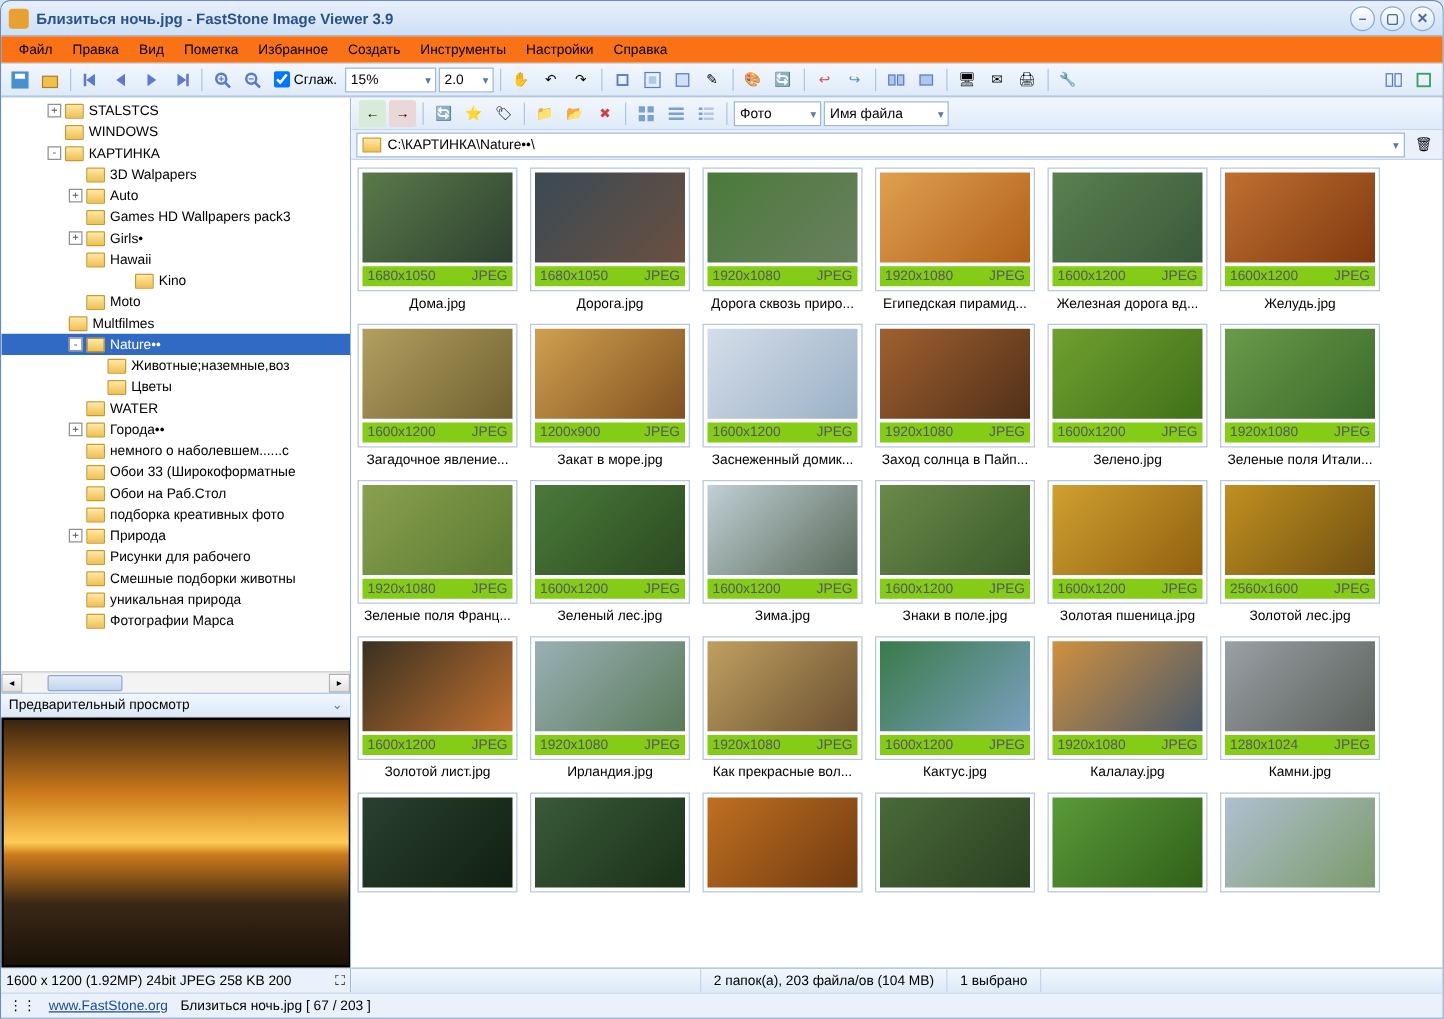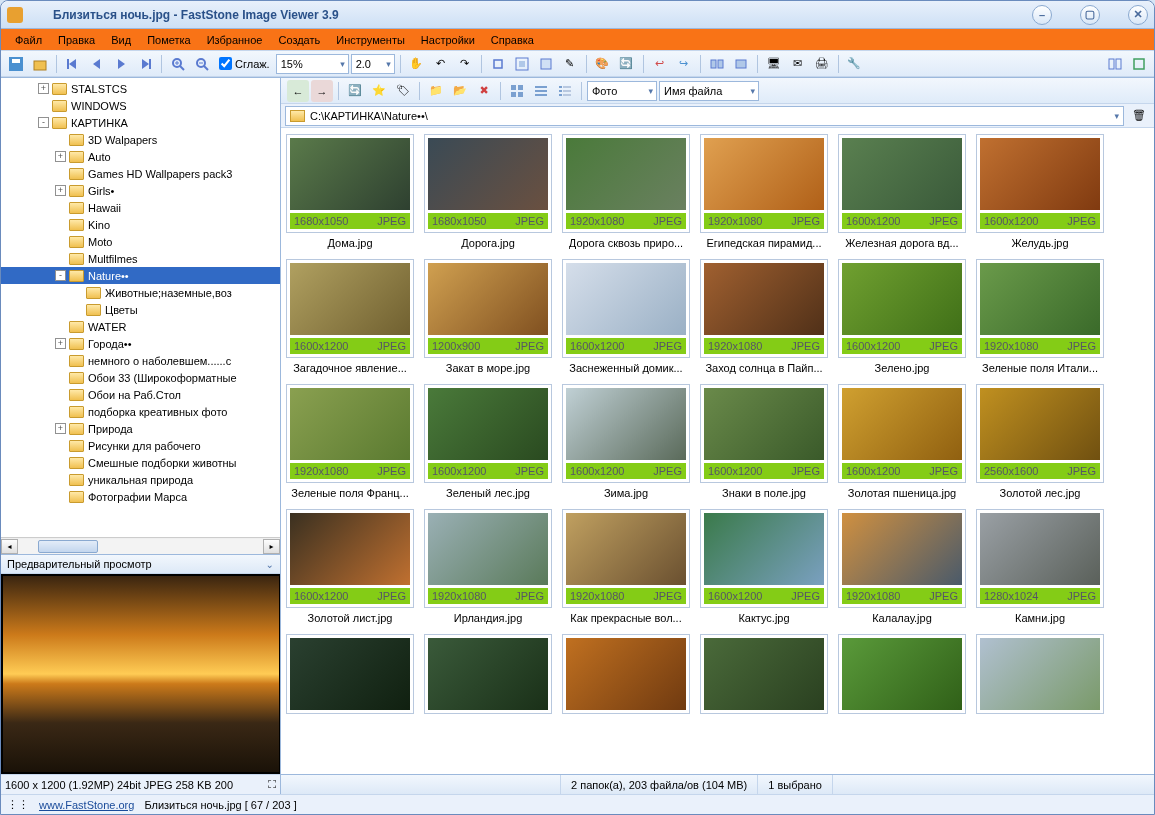--- a/index.html
+++ b/index.html
@@ -1,18 +1,18 @@
 <!DOCTYPE html>
 <html><head>
 <meta charset="utf-8">
 <style>
 * { box-sizing: border-box; margin: 0; padding: 0; font-family: Tahoma, Arial, sans-serif; font-size: 11px; }
 body { background: #d6e5f5; overflow: hidden; width: 1155px; height: 815px; }
 .window { width: 1155px; height: 815px; background: #fff; border: 1px solid #6a8bbd; border-radius: 8px 8px 0 0; display: flex; flex-direction: column; }
-.titlebar { height: 28px; background: linear-gradient(#e8f0fb, #cde0f5); display: flex; align-items: center; padding: 0 6px; border-radius: 8px 8px 0 0; border-bottom: 1px solid #9cb8dc; gap: 24px; }
+.titlebar { height: 28px; background: linear-gradient(#e8f0fb, #cde0f5); display: flex; align-items: center; padding: 0 6px; border-radius: 8px 8px 0 0; border-bottom: 1px solid #9cb8dc; }
 .titlebar .app-icon { width: 16px; height: 16px; background: #e8a030; border-radius: 3px; margin-right: 6px; }
 .titlebar .title { flex: 1; font-weight: bold; color: #2a5189; font-size: 12px; }
 .titlebar .win-btn { width: 20px; height: 20px; border: 1px solid #8aa9d0; border-radius: 50%; margin-left: 4px; background: linear-gradient(#fff,#d9e7f7); display: flex; align-items: center; justify-content: center; color: #4a6b9c; font-weight: bold; cursor: pointer; }
 .menubar { height: 22px; background: #f97316; display: flex; align-items: center; padding: 0 6px; border-bottom: 1px solid #c5d6ec; }
 .menubar span { padding: 3px 8px; cursor: pointer; }
 .toolbar1, .toolbar2 { height: 26px; background: linear-gradient(#f2f7fd,#dfebf9); display: flex; align-items: center; padding: 0 4px; border-bottom: 1px solid #c5d6ec; gap: 2px; }
 .tbtn { width: 22px; height: 22px; border: 1px solid transparent; border-radius: 3px; display: flex; align-items: center; justify-content: center; cursor: pointer; }
 .tsep { width: 1px; height: 18px; background: #b0c5e0; margin: 0 3px; }
 .combo { height: 20px; border: 1px solid #9cb8dc; background: #fff; padding: 0 14px 0 4px; font-size: 11px; position: relative; cursor: pointer; display:flex; align-items:center; }
 .combo::after { content:"▾"; position:absolute; right:3px; color:#5577aa; font-size:9px; }
@@ -230,31 +230,31 @@
           <div class="tree-item" style="padding-left: 54px;">
             <div class="tree-exp">+</div>
             <div class="tree-folder"></div>
             <span>Girls•</span>
           </div>
           <div class="tree-item" style="padding-left: 54px;">
             <div class="tree-noexp"></div>
             <div class="tree-folder"></div>
             <span>Hawaii</span>
           </div>
-          <div class="tree-item" style="padding-left: 54px;">
+          <div class="tree-item" style="padding-left: 54px; margin-left: 39px;">
             <div class="tree-noexp"></div>
             <div class="tree-folder"></div>
             <span>Kino</span>
           </div>
           <div class="tree-item" style="padding-left: 54px;">
             <div class="tree-noexp"></div>
             <div class="tree-folder"></div>
             <span>Moto</span>
           </div>
-          <div class="tree-item" style="padding-left: 54px;">
+          <div class="tree-item" style="padding-left: 40px;">
             <div class="tree-noexp"></div>
             <div class="tree-folder"></div>
             <span>Multfilmes</span>
           </div>
           <div class="tree-item selected" style="padding-left: 54px;">
             <div class="tree-exp">-</div>
             <div class="tree-folder"></div>
             <span>Nature••</span>
           </div>
           <div class="tree-item" style="padding-left: 71px;">

